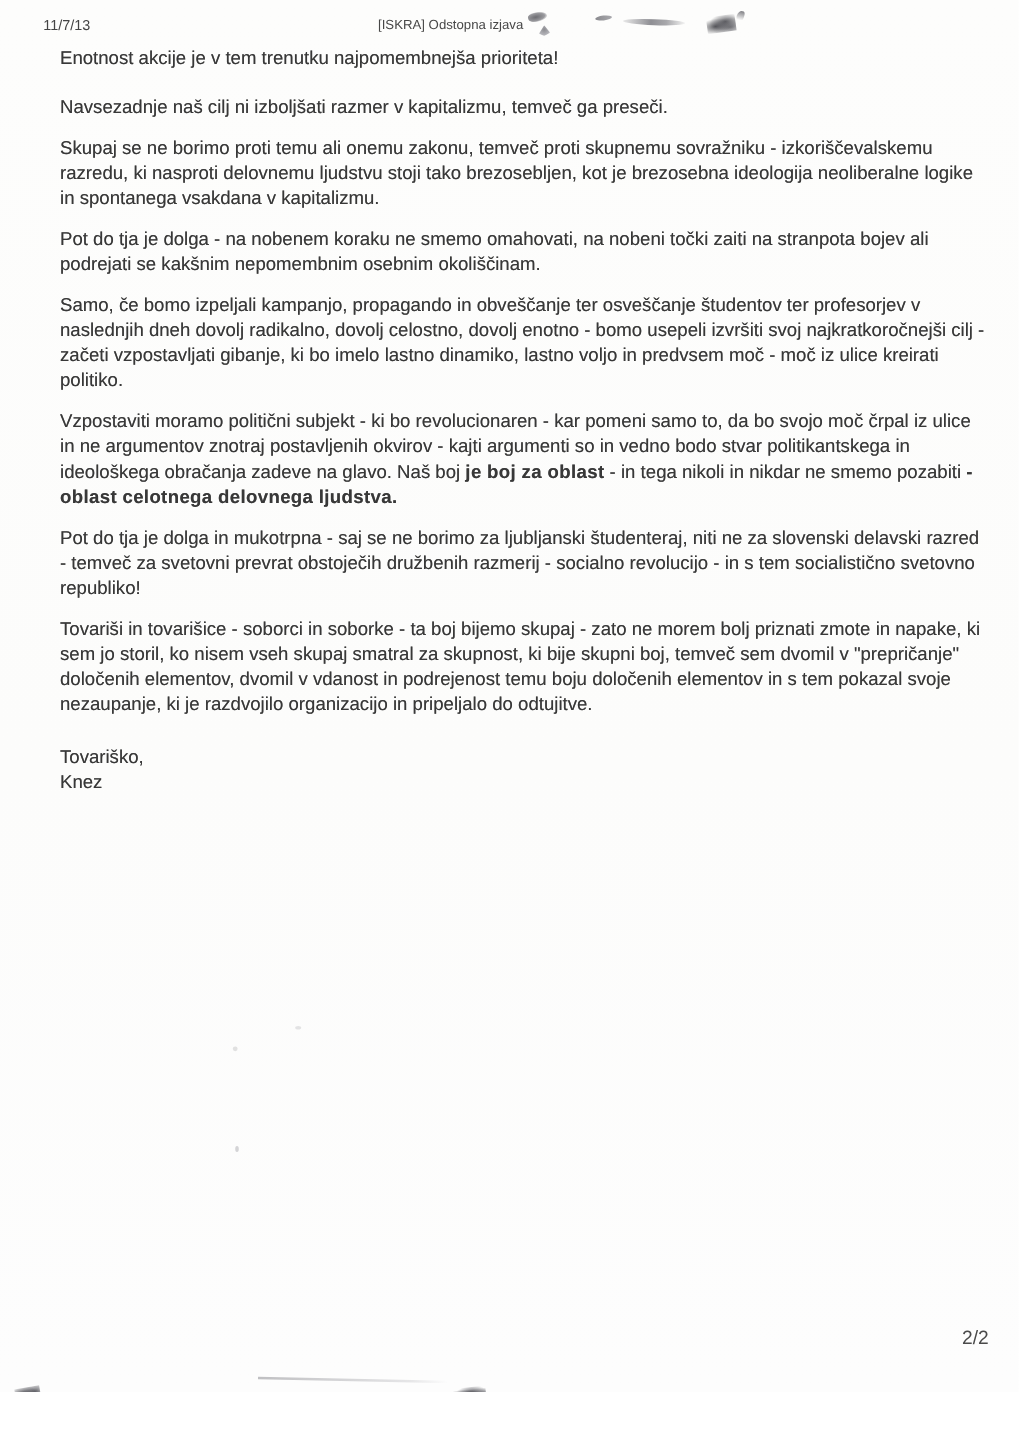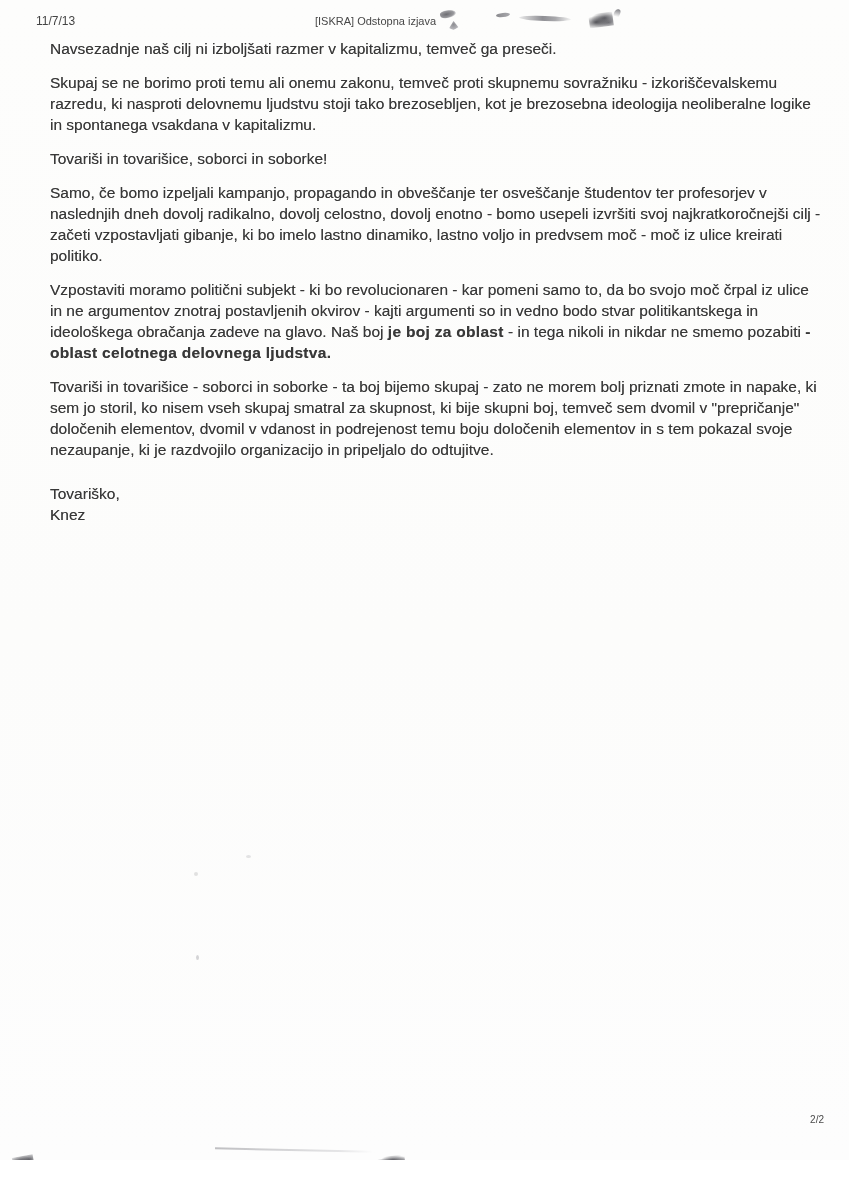--- a/index.html
+++ b/index.html
@@ -42,21 +42,21 @@
   }
   .para { margin-bottom: 13px; }
   .para.first { margin-bottom: 20px; }
   .bold { font-weight: bold; letter-spacing: 0.3px; }
   .signoff { margin-top: 23px; }
 
   
   .page-number {
     position: absolute;
     right: 25px; bottom: 35px;
-    font-size: 10px;
+    font-size: 16px;
     color: #4a4a4a;
     margin-left: 48px;
   }
 
   
   .smudge { position: absolute; pointer-events: none; }
 
   
   .h-s1 {
     left: 440px; top: 10px; width: 16px; height: 8px;
@@ -159,25 +159,27 @@
   <span class="header-title">[ISKRA] Odstopna izjava</span>
 
   <div class="smudge h-s1"></div>
   <div class="smudge h-s2"></div>
   <div class="smudge h-s3"></div>
   <div class="smudge h-s4"></div>
   <div class="smudge h-s5"></div>
   <div class="smudge h-s6"></div>
 
   <div class="content">
+    <p class="para first">Enotnost akcije je v tem trenutku najpomembnejša prioriteta!</p>
     <p class="para">Navsezadnje naš cilj ni izboljšati razmer v kapitalizmu, temveč ga preseči.</p>
     <p class="para">Skupaj se ne borimo proti temu ali onemu zakonu, temveč proti skupnemu sovražniku - izkoriščevalskemu razredu, ki nasproti delovnemu ljudstvu stoji tako brezosebljen, kot je brezosebna ideologija neoliberalne logike in spontanega vsakdana v kapitalizmu.</p>
-    <p class="para">Tovariši in tovarišice, soborci in soborke!</p>
+    <p class="para">Pot do tja je dolga - na nobenem koraku ne smemo omahovati, na nobeni točki zaiti na stranpota bojev ali podrejati se kakšnim nepomembnim osebnim okoliščinam.</p>
     <p class="para">Samo, če bomo izpeljali kampanjo, propagando in obveščanje ter osveščanje študentov ter profesorjev v naslednjih dneh dovolj radikalno, dovolj celostno, dovolj enotno - bomo usepeli izvršiti svoj najkratkoročnejši cilj - začeti vzpostavljati gibanje, ki bo imelo lastno dinamiko, lastno voljo in predvsem moč - moč iz ulice kreirati politiko.</p>
     <p class="para"><span>Vzpostaviti moramo politični subjekt - ki bo revolucionaren - kar pomeni samo to, da bo svojo moč črpal iz ulice in ne argumentov znotraj postavljenih okvirov - kajti argumenti so in vedno bodo stvar politikantskega in ideološkega obračanja zadeve na glavo. Naš boj </span><span class="bold">je boj za oblast</span><span> - in tega nikoli in nikdar ne smemo pozabiti </span><span class="bold">- oblast celotnega delovnega ljudstva.</span></p>
+    <p class="para">Pot do tja je dolga in mukotrpna - saj se ne borimo za ljubljanski študenteraj, niti ne za slovenski delavski razred - temveč za svetovni prevrat obstoječih družbenih razmerij - socialno revolucijo - in s tem socialistično svetovno republiko!</p>
     <p class="para">Tovariši in tovarišice - soborci in soborke - ta boj bijemo skupaj - zato ne morem bolj priznati zmote in napake, ki sem jo storil, ko nisem vseh skupaj smatral za skupnost, ki bije skupni boj, temveč sem dvomil v "prepričanje" določenih elementov, dvomil v vdanost in podrejenost temu boju določenih elementov in s tem pokazal svoje nezaupanje, ki je razdvojilo organizacijo in pripeljalo do odtujitve.</p>
     <p class="para signoff"><span>Tovariško,</span><br><span>Knez</span></p>
   </div>
 
   <div class="smudge m-s1"></div>
   <div class="smudge m-s2"></div>
   <div class="smudge m-s3"></div>
 
   <div class="smudge f-s1"></div>
   <div class="smudge f-s2"></div>

